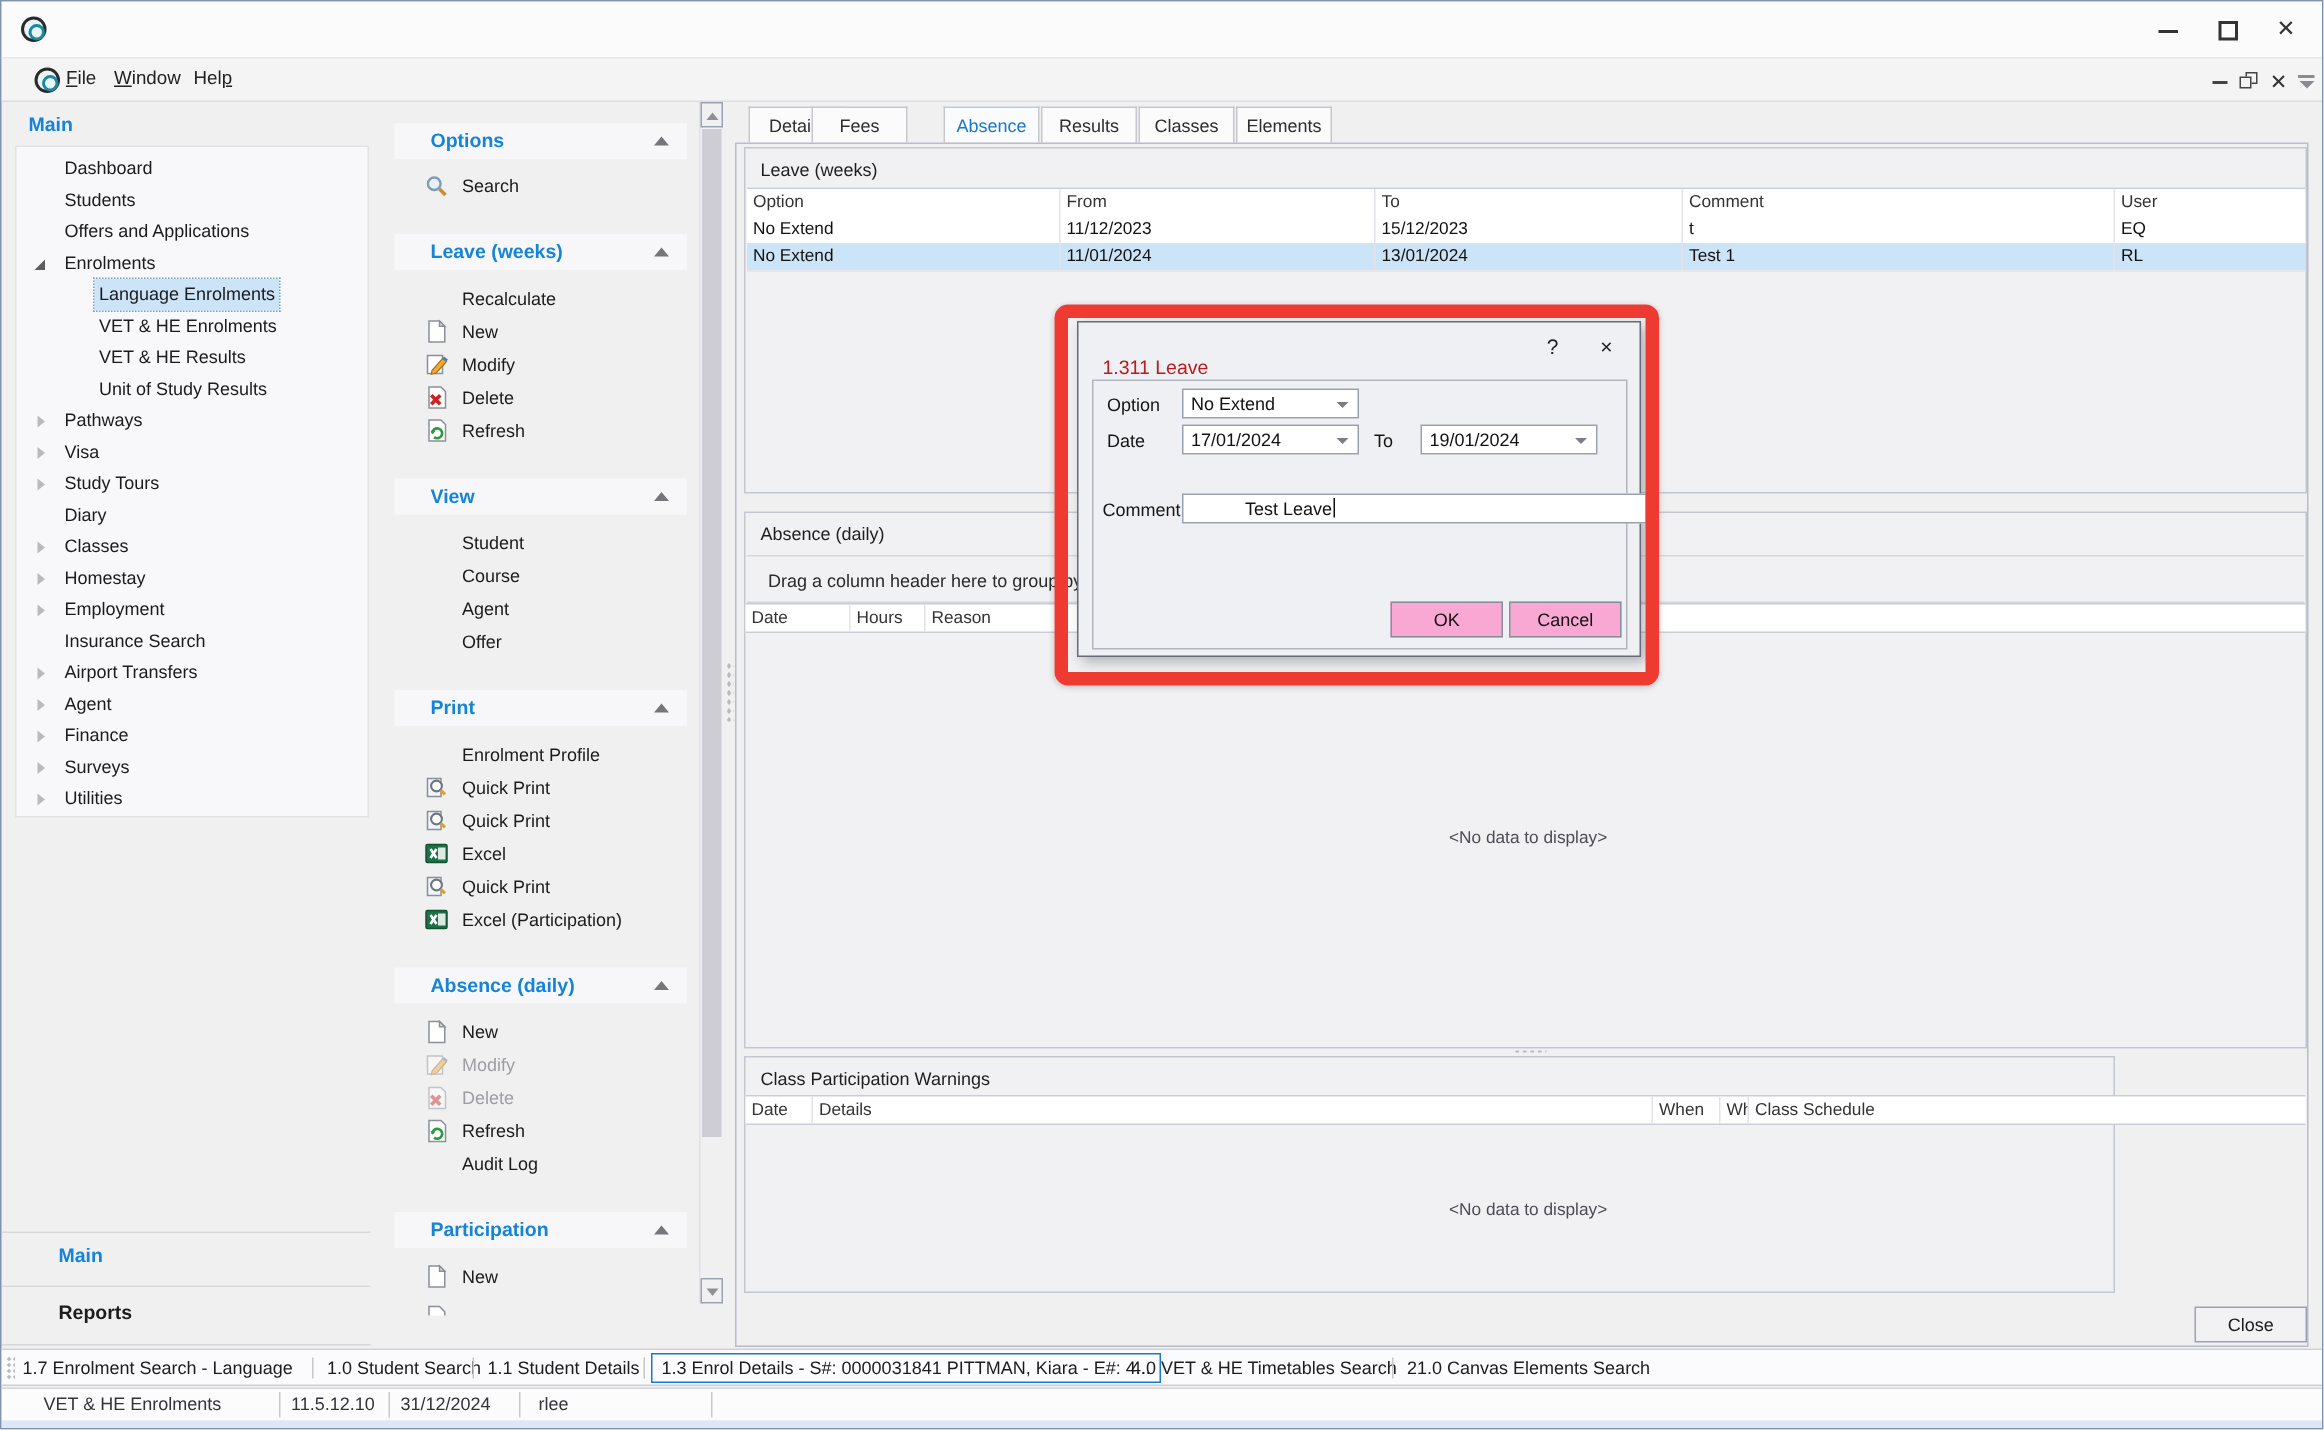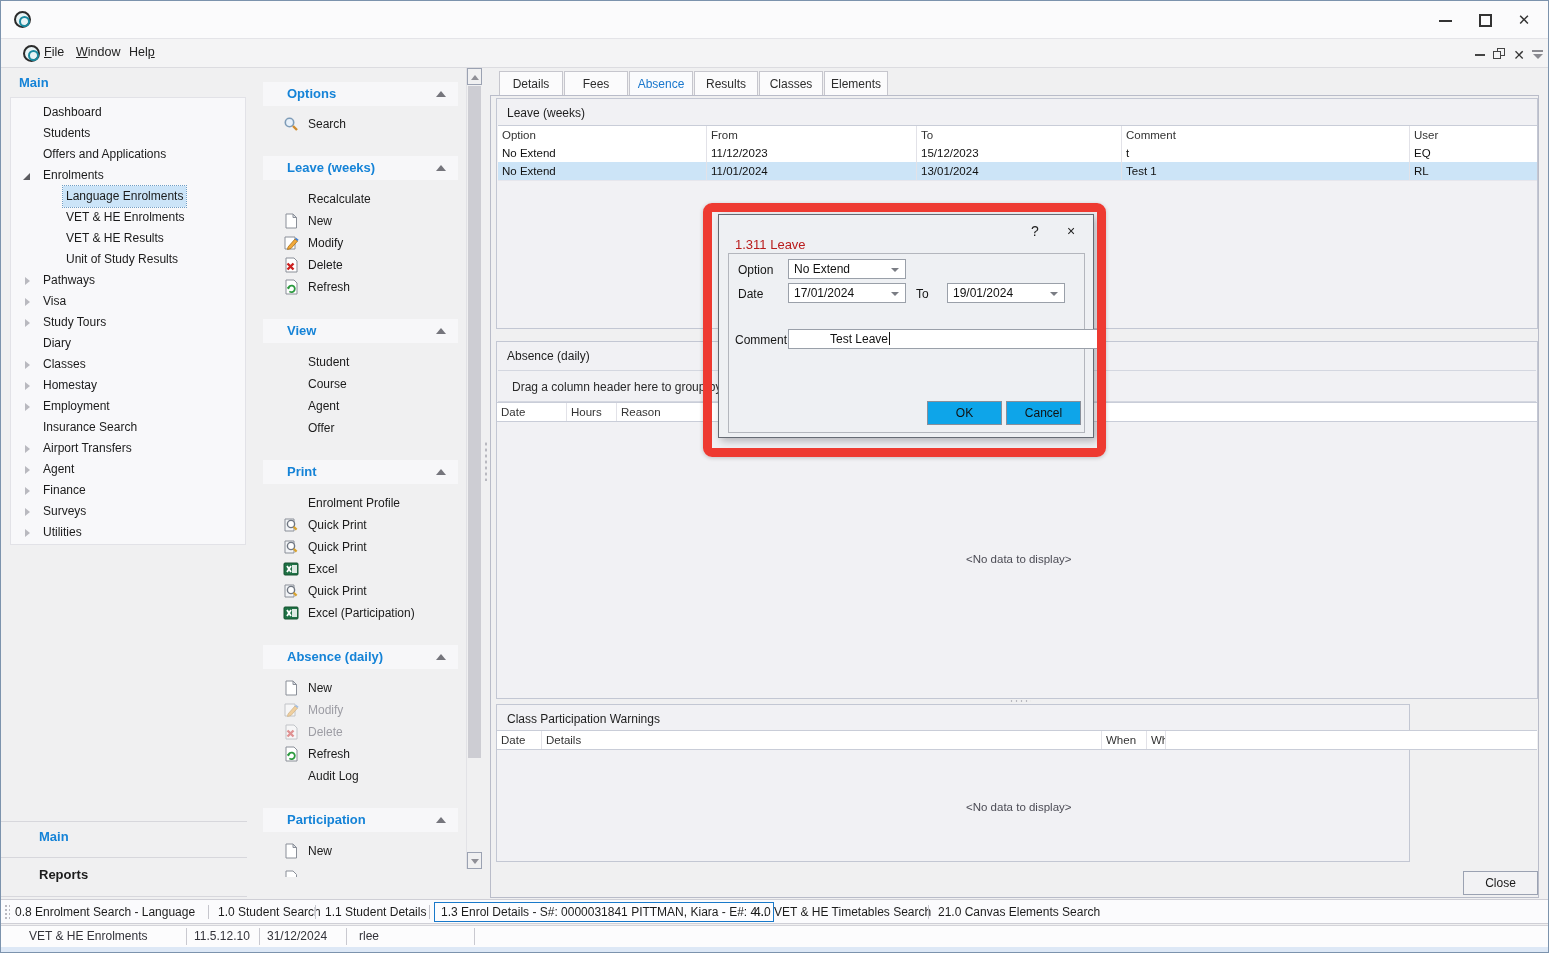--- a/index.html
+++ b/index.html
@@ -84,21 +84,21 @@
   .dialog { position:absolute; left:717px; top:213px; width:376px; height:224px; background:#eef0f3; border:1px solid #666b74; box-shadow:3px 3px 8px rgba(60,60,70,.35); z-index:40; }
   .dialog .dtitle { position:absolute; left:16px; top:22px; font-size:13px; color:#b91c1c; }
   .dialog .dhelp { position:absolute; left:305px; top:8px; width:22px; height:20px; text-align:center; font-size:14px; color:#222; }
   .dialog .dclose { position:absolute; left:341px; top:8px; width:22px; height:20px; text-align:center; font-size:14px; color:#222; }
   .dialog .group { position:absolute; left:9px; top:38px; width:357px; height:180px; border:1px solid #b3b6bd; }
   .dialog label { position:absolute; font-size:12px; color:#151515; }
   .combo { position:absolute; height:20px; background:#fff; border:1px solid #9aa0a9; font-size:12px; color:#111; line-height:18px; padding-left:5px; }
   .combo .da { position:absolute; right:6px; top:8px; width:0; height:0; border-left:4px solid transparent; border-right:4px solid transparent; border-top:4px solid #7a7d84; }
   .tbox { position:absolute; height:20px; background:#fff; border:1px solid #9aa0a9; font-size:12px; color:#111; line-height:18px; padding-left:5px; }
   .caret { display:inline-block; width:1px; height:13px; background:#111; vertical-align:-2px; margin-left:1px; }
-  .dbtn { position:absolute; top:186px; width:75px; height:24px; line-height:22px; background:#0ea5e9; border:1px solid #888f9a; font-size:12px; text-align:center; color:#111; }
+  .dbtn { position:absolute; top:186px; width:75px; height:24px; line-height:22px; background:#f9a8d4; border:1px solid #888f9a; font-size:12px; text-align:center; color:#111; }
   .annotation { position:absolute; left:702px; top:202px; width:403px; height:254px; border:9px solid #ee3a31; border-radius:9px; z-index:50; box-shadow:0 1px 4px rgba(0,0,0,.2); }
 
   
   .bottomtabs { position:absolute; left:0; top:898px; width:100%; height:25px; background:#fbfbfd; border-top:1px solid #cfcfd6; border-bottom:1px solid #cfcfd6; }
   .grip { position:absolute; left:3px; top:4px; width:6px; height:16px; background-image:radial-gradient(#b9b9c0 1px, transparent 1.2px); background-size:4px 4px; }
   .btab { position:absolute; top:0; height:24px; line-height:24px; font-size:12px; color:#1c1c1c; white-space:nowrap; }
   .btab.selected { top:2px; height:20px; line-height:19px; border:1px solid #1979ca; background:#fdfdff; padding:0 6px; }
   .bsep { position:absolute; top:5px; width:1px; height:14px; background:#c6c6cd; }
   .statusbar { position:absolute; left:0; top:924px; width:100%; height:22px; background:#fcfcfd; border-top:1px solid #d4d4da; font-size:12px; color:#33333a; }
   .scell { position:absolute; top:3px; white-space:nowrap; }
@@ -438,21 +438,21 @@
         <span class="tri-up"></span>
       </div>
     <div class="thumb"></div>
     <div class="btn" style="bottom:0;">
         <span class="tri-dn"></span>
       </div>
   </div>
   <div class="vsplit-dots"></div>
 
   <div class="tab" style="left:498px;">Details</div>
-  <div class="tab" style="left:563px;">Fees</div>
+  <div class="tab" style="left:540px;">Fees</div>
   <div class="tab active" style="left:628px;">Absence</div>
   <div class="tab" style="left:693px;">Results</div>
   <div class="tab" style="left:758px;">Classes</div>
   <div class="tab" style="left:823px;">Elements</div>
 
   <div class="mainbox"></div>
 
   <div class="panel" style="left:495px; top:97px; width:1042px; height:231px;">
     <span class="ptitle">Leave (weeks)</span>
   </div>
@@ -496,20 +496,21 @@
   <div class="hsplit-dots"></div>
 
   <div class="panel" style="left:495px; top:703px; width:914px; height:158px;">
     <span class="ptitle">Class Participation Warnings</span>
   </div>
   <div class="grid-hd" style="left:496px; top:729px; width:1040px;">
     <span class="c" style="width:45px;">Date</span>
     <span class="c" style="width:560px;">Details</span>
     <span class="c" style="width:45px;">When</span>
     <span class="c" style="width:19px;">Wh</span>
+    <span class="c" style="flex:1; border-right:none;">Class Schedule</span>
   </div>
   <div class="nodata" style="left:965px; top:800px;">&lt;No data to display&gt;</div>
 
   <div class="btn" style="position:absolute; left:1462px; top:870px; width:75px; height:24px; line-height:22px;">Close</div>
 
   <div class="dialog">
     <span class="dtitle">1.311 Leave</span>
     <span class="dhelp">?</span>
     <span class="dclose">×</span>
     <div class="group"></div>
@@ -521,21 +522,21 @@
     <div class="combo" style="left:228px; top:68px; width:118px;"><span>19/01/2024</span><span class="da"></span></div>
     <label style="left:16px; top:118px;">Comment</label>
     <div class="tbox" style="left:69px; top:114px; width:310px;padding-left:41px;"><span>Test Leave</span><span class="caret"></span></div>
     <div class="dbtn" style="left:208px;">OK</div>
     <div class="dbtn" style="left:287px;">Cancel</div>
   </div>
   <div class="annotation"></div>
 
   <div class="bottomtabs">
     <span class="grip"></span>
-    <span class="btab" style="left:14px;">0.8 Enrolment Search - Language</span>
+    <span class="btab" style="left:14px;">1.7 Enrolment Search - Language</span>
     <span class="bsep" style="left:207px;"></span>
     <span class="btab" style="left:217px;">1.0 Student Search</span>
     <span class="bsep" style="left:314px;"></span>
     <span class="btab" style="left:324px;">1.1 Student Details</span>
     <span class="bsep" style="left:428px;"></span>
     <span class="btab selected" style="left:433px;">1.3 Enrol Details - S#: 0000031841 PITTMAN, Kiara - E#: 4...</span>
     <span class="btab" style="left:753px;">4.0 VET &amp; HE Timetables Search</span>
     <span class="bsep" style="left:927px;"></span>
     <span class="btab" style="left:937px;">21.0 Canvas Elements Search</span>
   </div>

